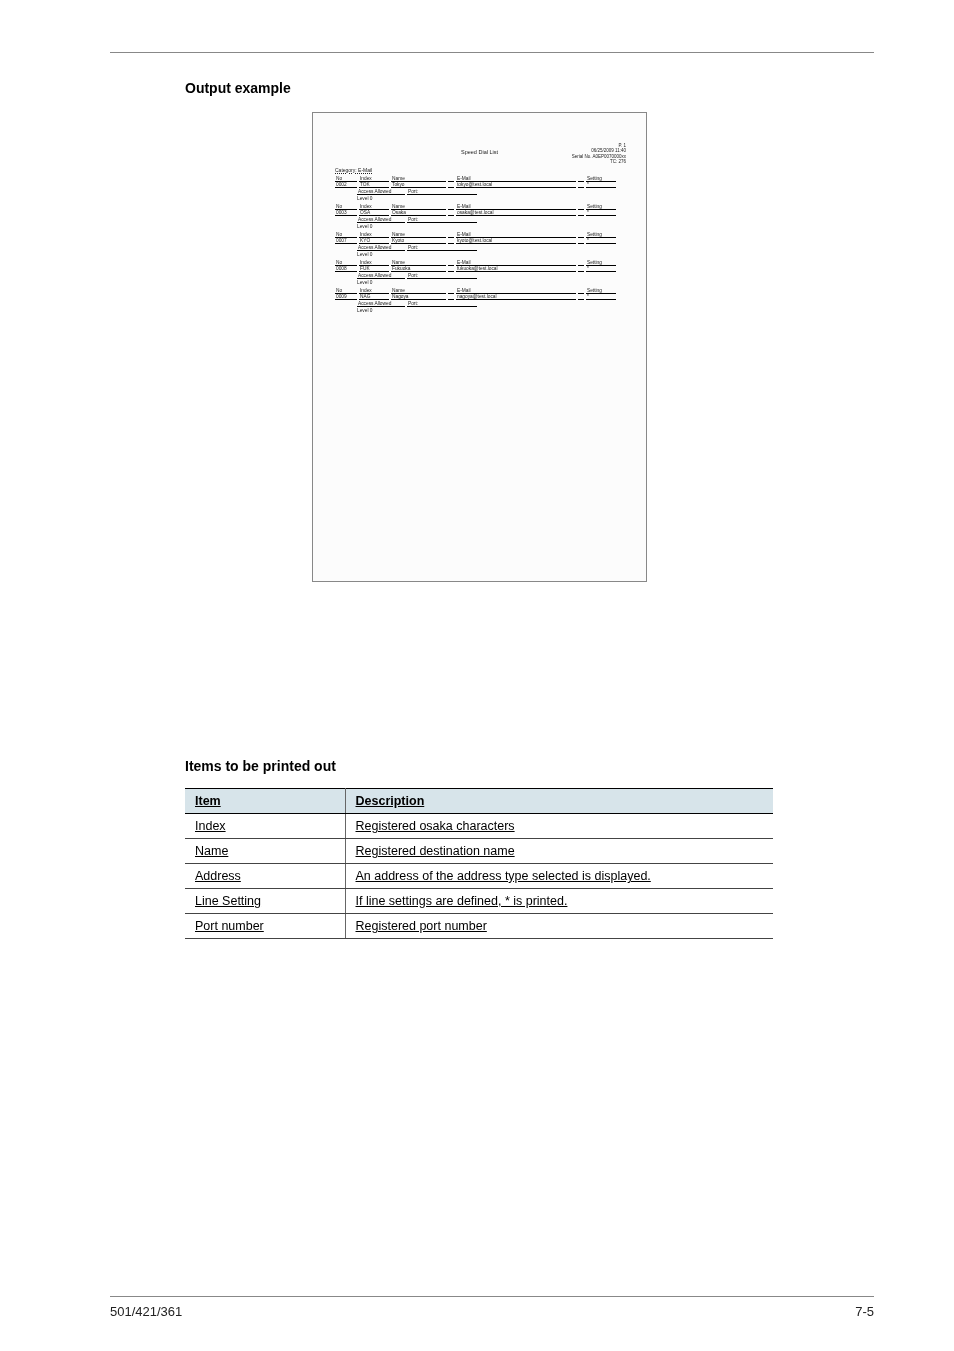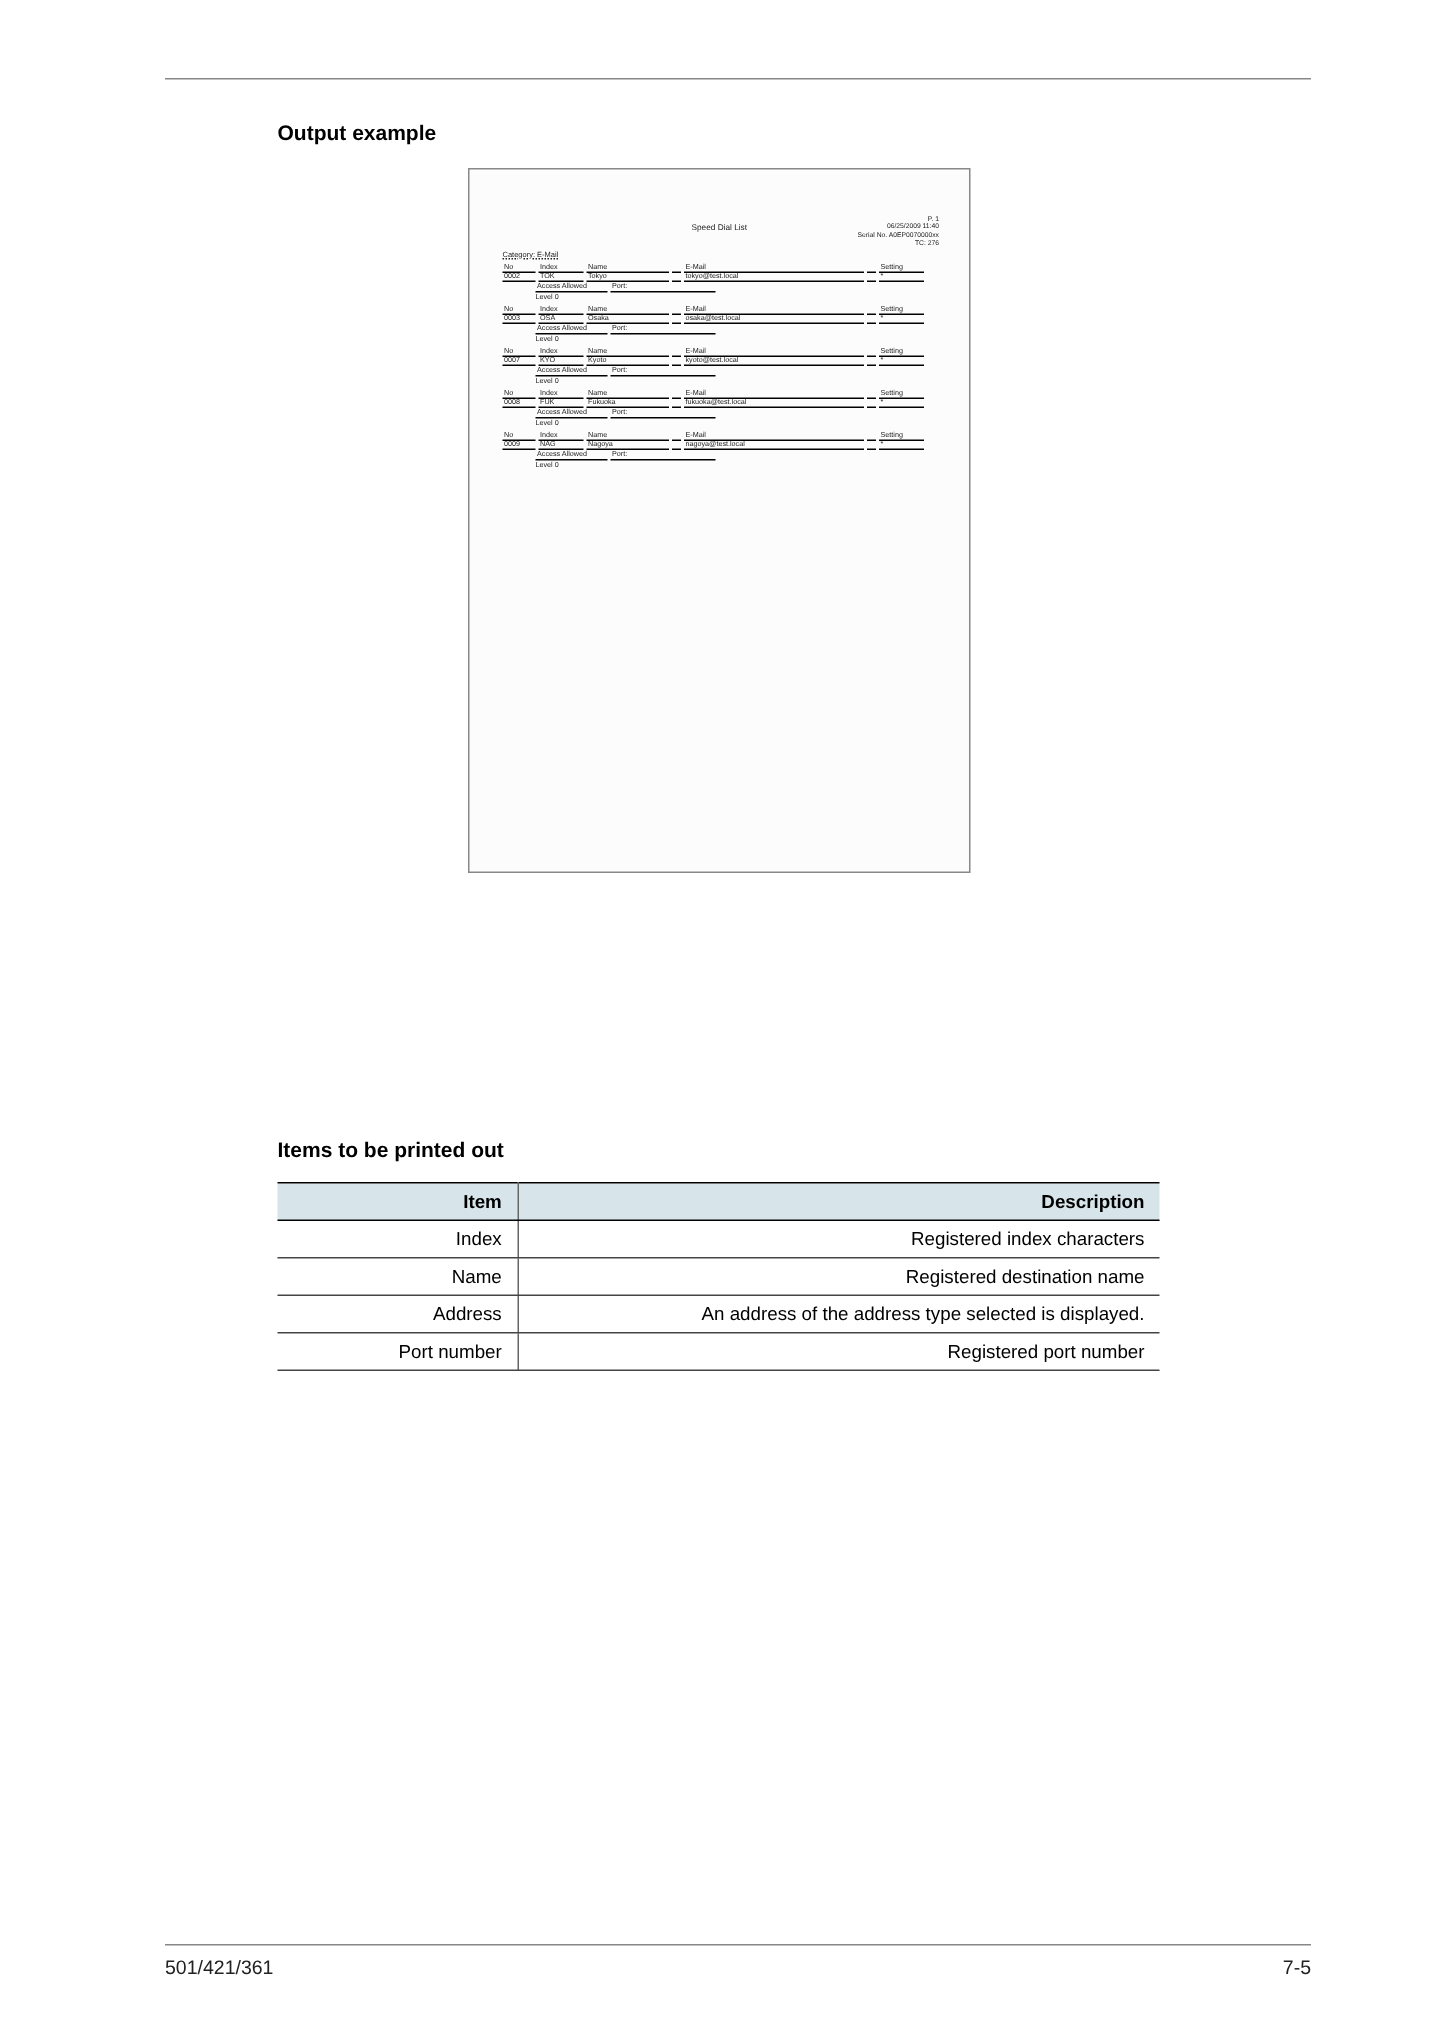--- a/index.html
+++ b/index.html
@@ -24,21 +24,21 @@
   .rp-meta { position:absolute; top:30px; right:20px; text-align:right; font-size:4.5px; line-height:1.2; }
   .rp-cat { font-size:5px; margin-top:12px; text-decoration: underline dotted; }
   .rp-block { margin-top: 3px; }
   .rp-row { display: grid; grid-template-columns: 22px 30px 55px 6px 120px 6px 30px; gap: 2px; align-items:end; }
   .rp-cell { border-bottom: 0.6px solid #000; font-size:4.8px; padding: 0 1px; white-space: nowrap; }
   .rp-sub { margin-left: 22px; display:grid; grid-template-columns: 48px 70px; gap:2px; margin-top:1px; }
   .rp-sub2 { margin-left: 22px; font-size:4.8px; margin-top:1px; }
 
   
   .items-table { position: absolute; top: 788px; left: 185px; width: 588px; border-collapse: collapse; font-size: 12.5px; }
-  .items-table th, .items-table td { text-align: right; padding: 5px 10px; }
+  .items-table th, .items-table td { text-align: left; padding: 5px 10px; text-decoration: underline; }
   .items-table thead th { background: #d7e4ea; border-top: 1.5px solid #000; border-bottom: 1px solid #000; font-weight: bold; }
   .items-table thead th:first-child { width: 160px; border-right: 1px solid #666; }
   .items-table tbody td { border-bottom: 1px solid #444; }
   .items-table tbody td:first-child { border-right: 1px solid #666; }
 
   
   .footer-rule { position: absolute; bottom: 54px; left: 110px; right: 80px; border-top: 1px solid #888; }
   .footer-left  { position: absolute; bottom: 32px; left: 110px; font-size: 13px; color: #222; margin-top: 17px; }
   .footer-right { position: absolute; bottom: 32px; right: 80px; font-size: 13px; color: #222; }
 </style>
@@ -197,29 +197,33 @@
   <table class="items-table">
     <thead>
       <tr>
         <th>Item</th>
         <th>Description</th>
       </tr>
     </thead>
     <tbody id="items-body">
         <tr>
           <td>Index</td>
-          <td>Registered index characters</td>
+          <td>Registered osaka characters</td>
         </tr>
         <tr>
           <td>Name</td>
           <td>Registered destination name</td>
         </tr>
         <tr>
           <td>Address</td>
           <td>An address of the address type selected is displayed.</td>
+        </tr>
+        <tr>
+          <td>Line Setting</td>
+          <td>If line settings are defined, * is printed.</td>
         </tr>
         <tr>
           <td>Port number</td>
           <td>Registered port number</td>
         </tr>
       </tbody>
   </table>
 
   <div class="footer-rule"></div>
   <div class="footer-left">501/421/361</div>

